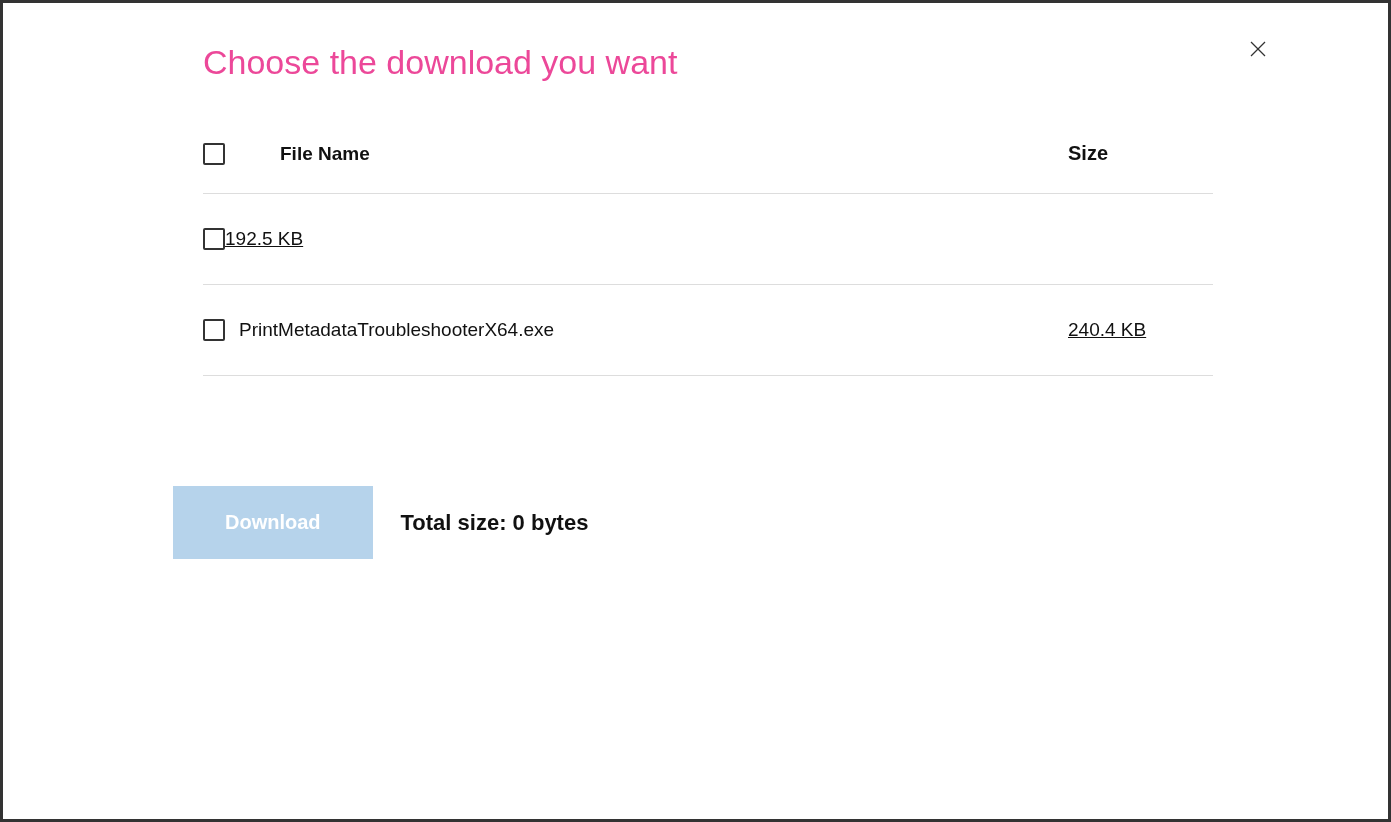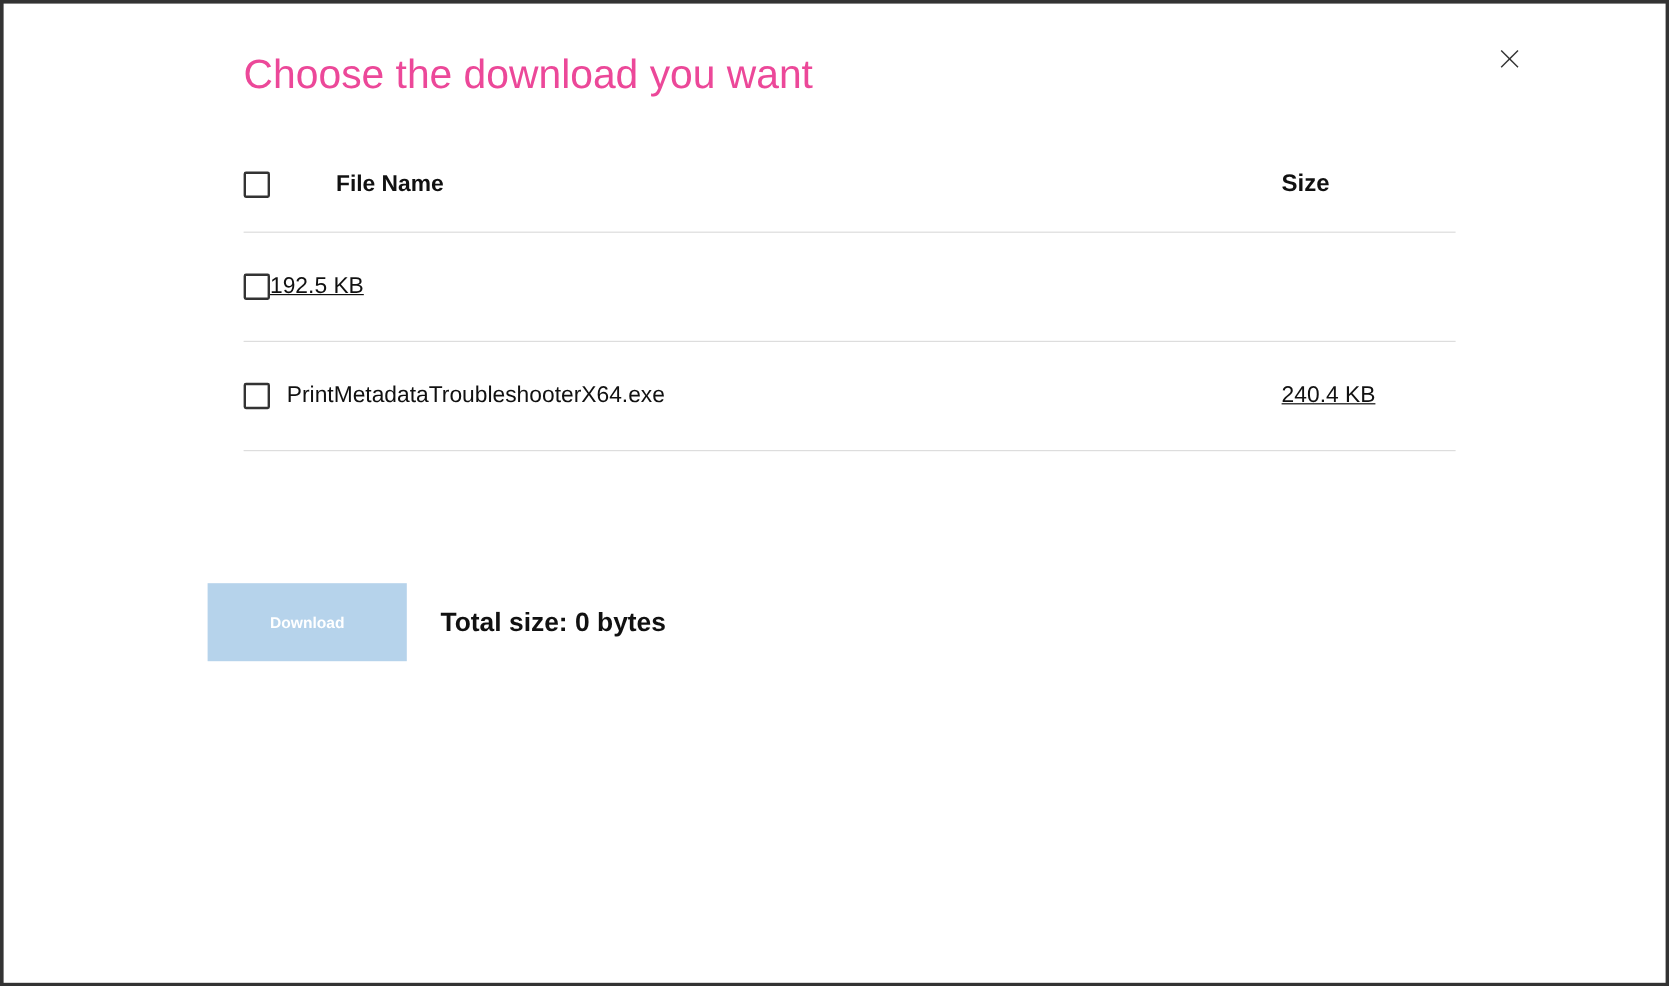--- a/index.html
+++ b/index.html
@@ -100,21 +100,21 @@
       align-items: center;
       margin-top: 110px;
       gap: 28px;
       margin-left: -30px;
     }
     .download-btn {
       background: #b6d3eb;
       color: #fff;
       border: none;
       padding: 25px 52px;
-      font-size: 13px;
+      font-size: 20px;
       font-weight: 600;
       cursor: pointer;
       font-family: inherit;
     }
     .total-size {
       font-size: 22px;
       font-weight: 600;
       color: #111;
     }
   </style>

